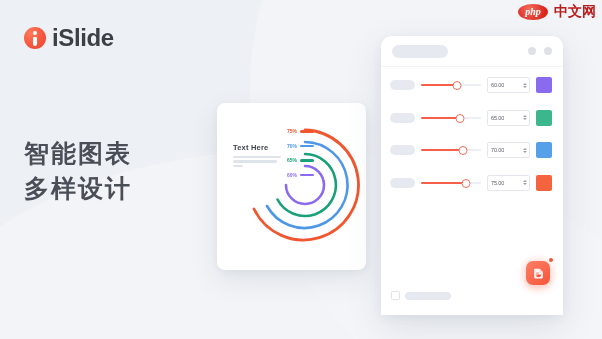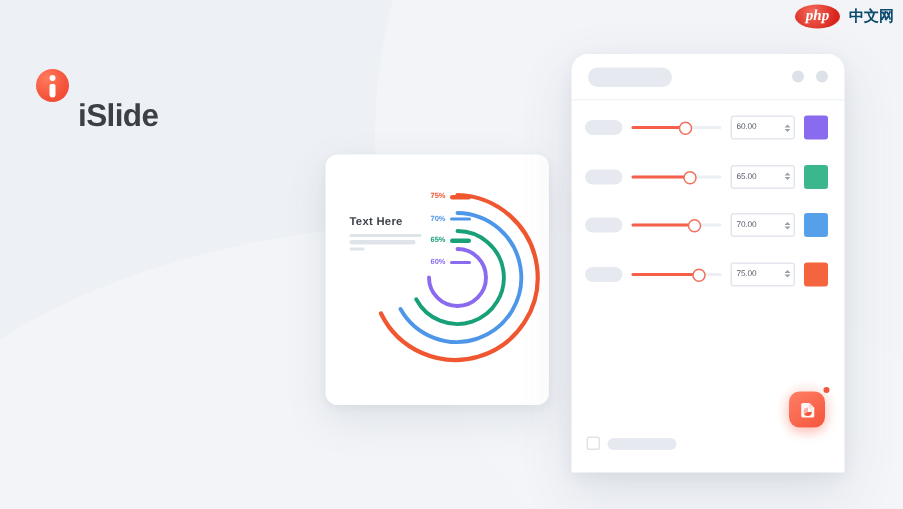--- a/index.html
+++ b/index.html
@@ -28,21 +28,21 @@
     position:relative;flex:none;
   }
   .logo-mark .dot{
     position:absolute;left:50%;top:4px;transform:translateX(-50%);
     width:4px;height:4px;border-radius:50%;background:#fff;
   }
   .logo-mark .stem{
     position:absolute;left:50%;top:9.5px;transform:translateX(-50%);
     width:4px;height:9px;border-radius:2px 2px 3px 3px;background:#fff;
   }
-  .logo-text{font-size:21px;font-weight:bold;color:#3c4046;letter-spacing:-.4px;margin-top:42px;}
+  .logo-text{font-size:24px;font-weight:bold;color:#3c4046;letter-spacing:-.4px;}
 
   
   .headline{
     position:absolute;left:24px;top:136px;
     font-size:25px;font-weight:bold;color:#4a4f57;
     line-height:1.38;letter-spacing:2px;
   }
   .headline div{white-space:nowrap;}
 
   
@@ -135,38 +135,42 @@
   .watermark{position:absolute;right:6px;top:3px;display:flex;align-items:center;gap:6px;}
   .wm-php{
     width:30px;height:16px;border-radius:50%;
     background:radial-gradient(circle at 38% 30%,#f46a5a 0%,#d8241c 75%);
     display:flex;align-items:center;justify-content:center;
   }
   .wm-php span{
     font-family:"Liberation Serif","DejaVu Serif",serif;
     font-style:italic;font-weight:bold;font-size:10px;color:#fff;line-height:1;
   }
-  .wm-cn{font-size:10px;font-weight:bold;color:#0c4a6e;letter-spacing:0;}
+  .wm-cn{font-size:14px;font-weight:bold;color:#b91c1c;letter-spacing:0;}
 </style>
 </head>
 <body>
 
 <div class="stage">
 
   <div class="bg-curve"></div>
   <div class="bg-curve2"></div>
 
   <div class="logo">
     <div class="logo-mark">
       <div class="dot"></div>
       <div class="stem"></div>
     </div>
     <div class="logo-text">iSlide</div>
   </div>
 
+  <div class="headline">
+    <div>智能图表</div>
+    <div>多样设计</div>
+  </div>
 
   <div class="chart-card">
 
     <svg class="chart-svg" width="153" height="167" viewBox="0 0 153 167">
 
       <path d="M 88 63 A 19 19 0 1 1 69 82" fill="none" stroke="#8a6bf0" stroke-width="2.6" stroke-linecap="round"></path>
 
       <path d="M 88 51 A 31 31 0 1 1 60.5 96.5" fill="none" stroke="#18a079" stroke-width="2.6" stroke-linecap="round"></path>
 
       <path d="M 88 39 A 43 43 0 1 1 50 103" fill="none" stroke="#4e97e8" stroke-width="2.6" stroke-linecap="round"></path>

